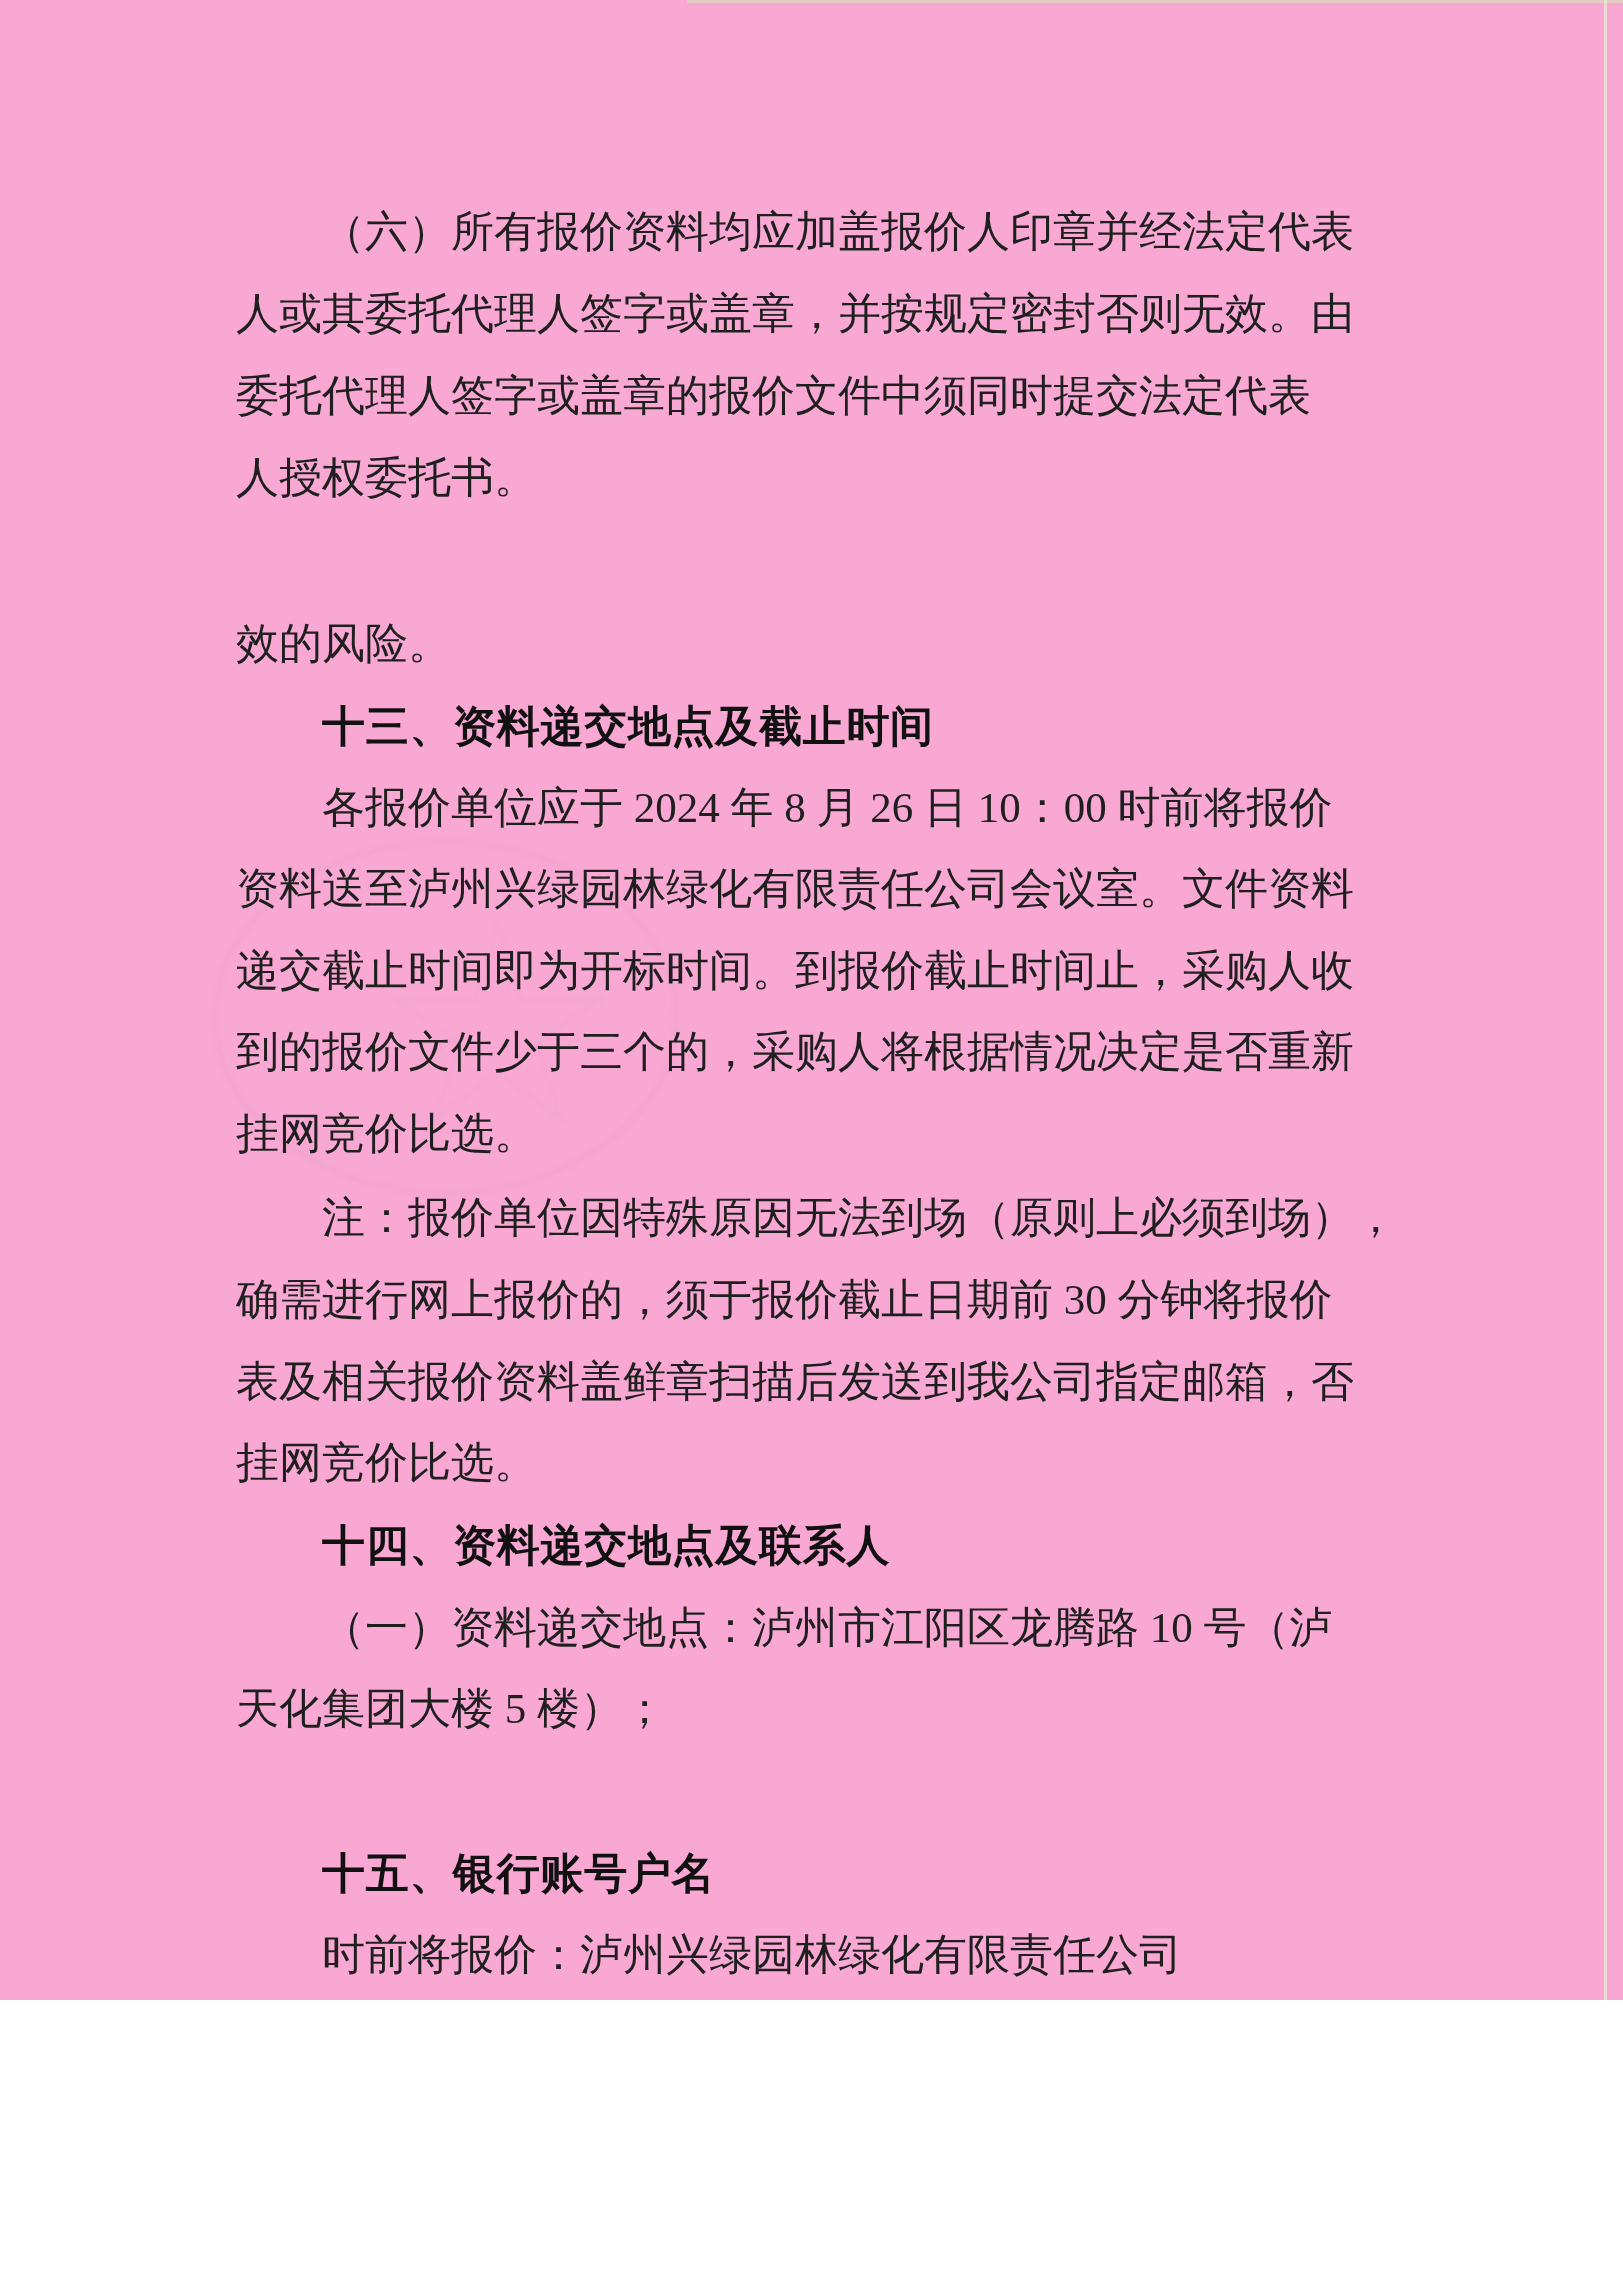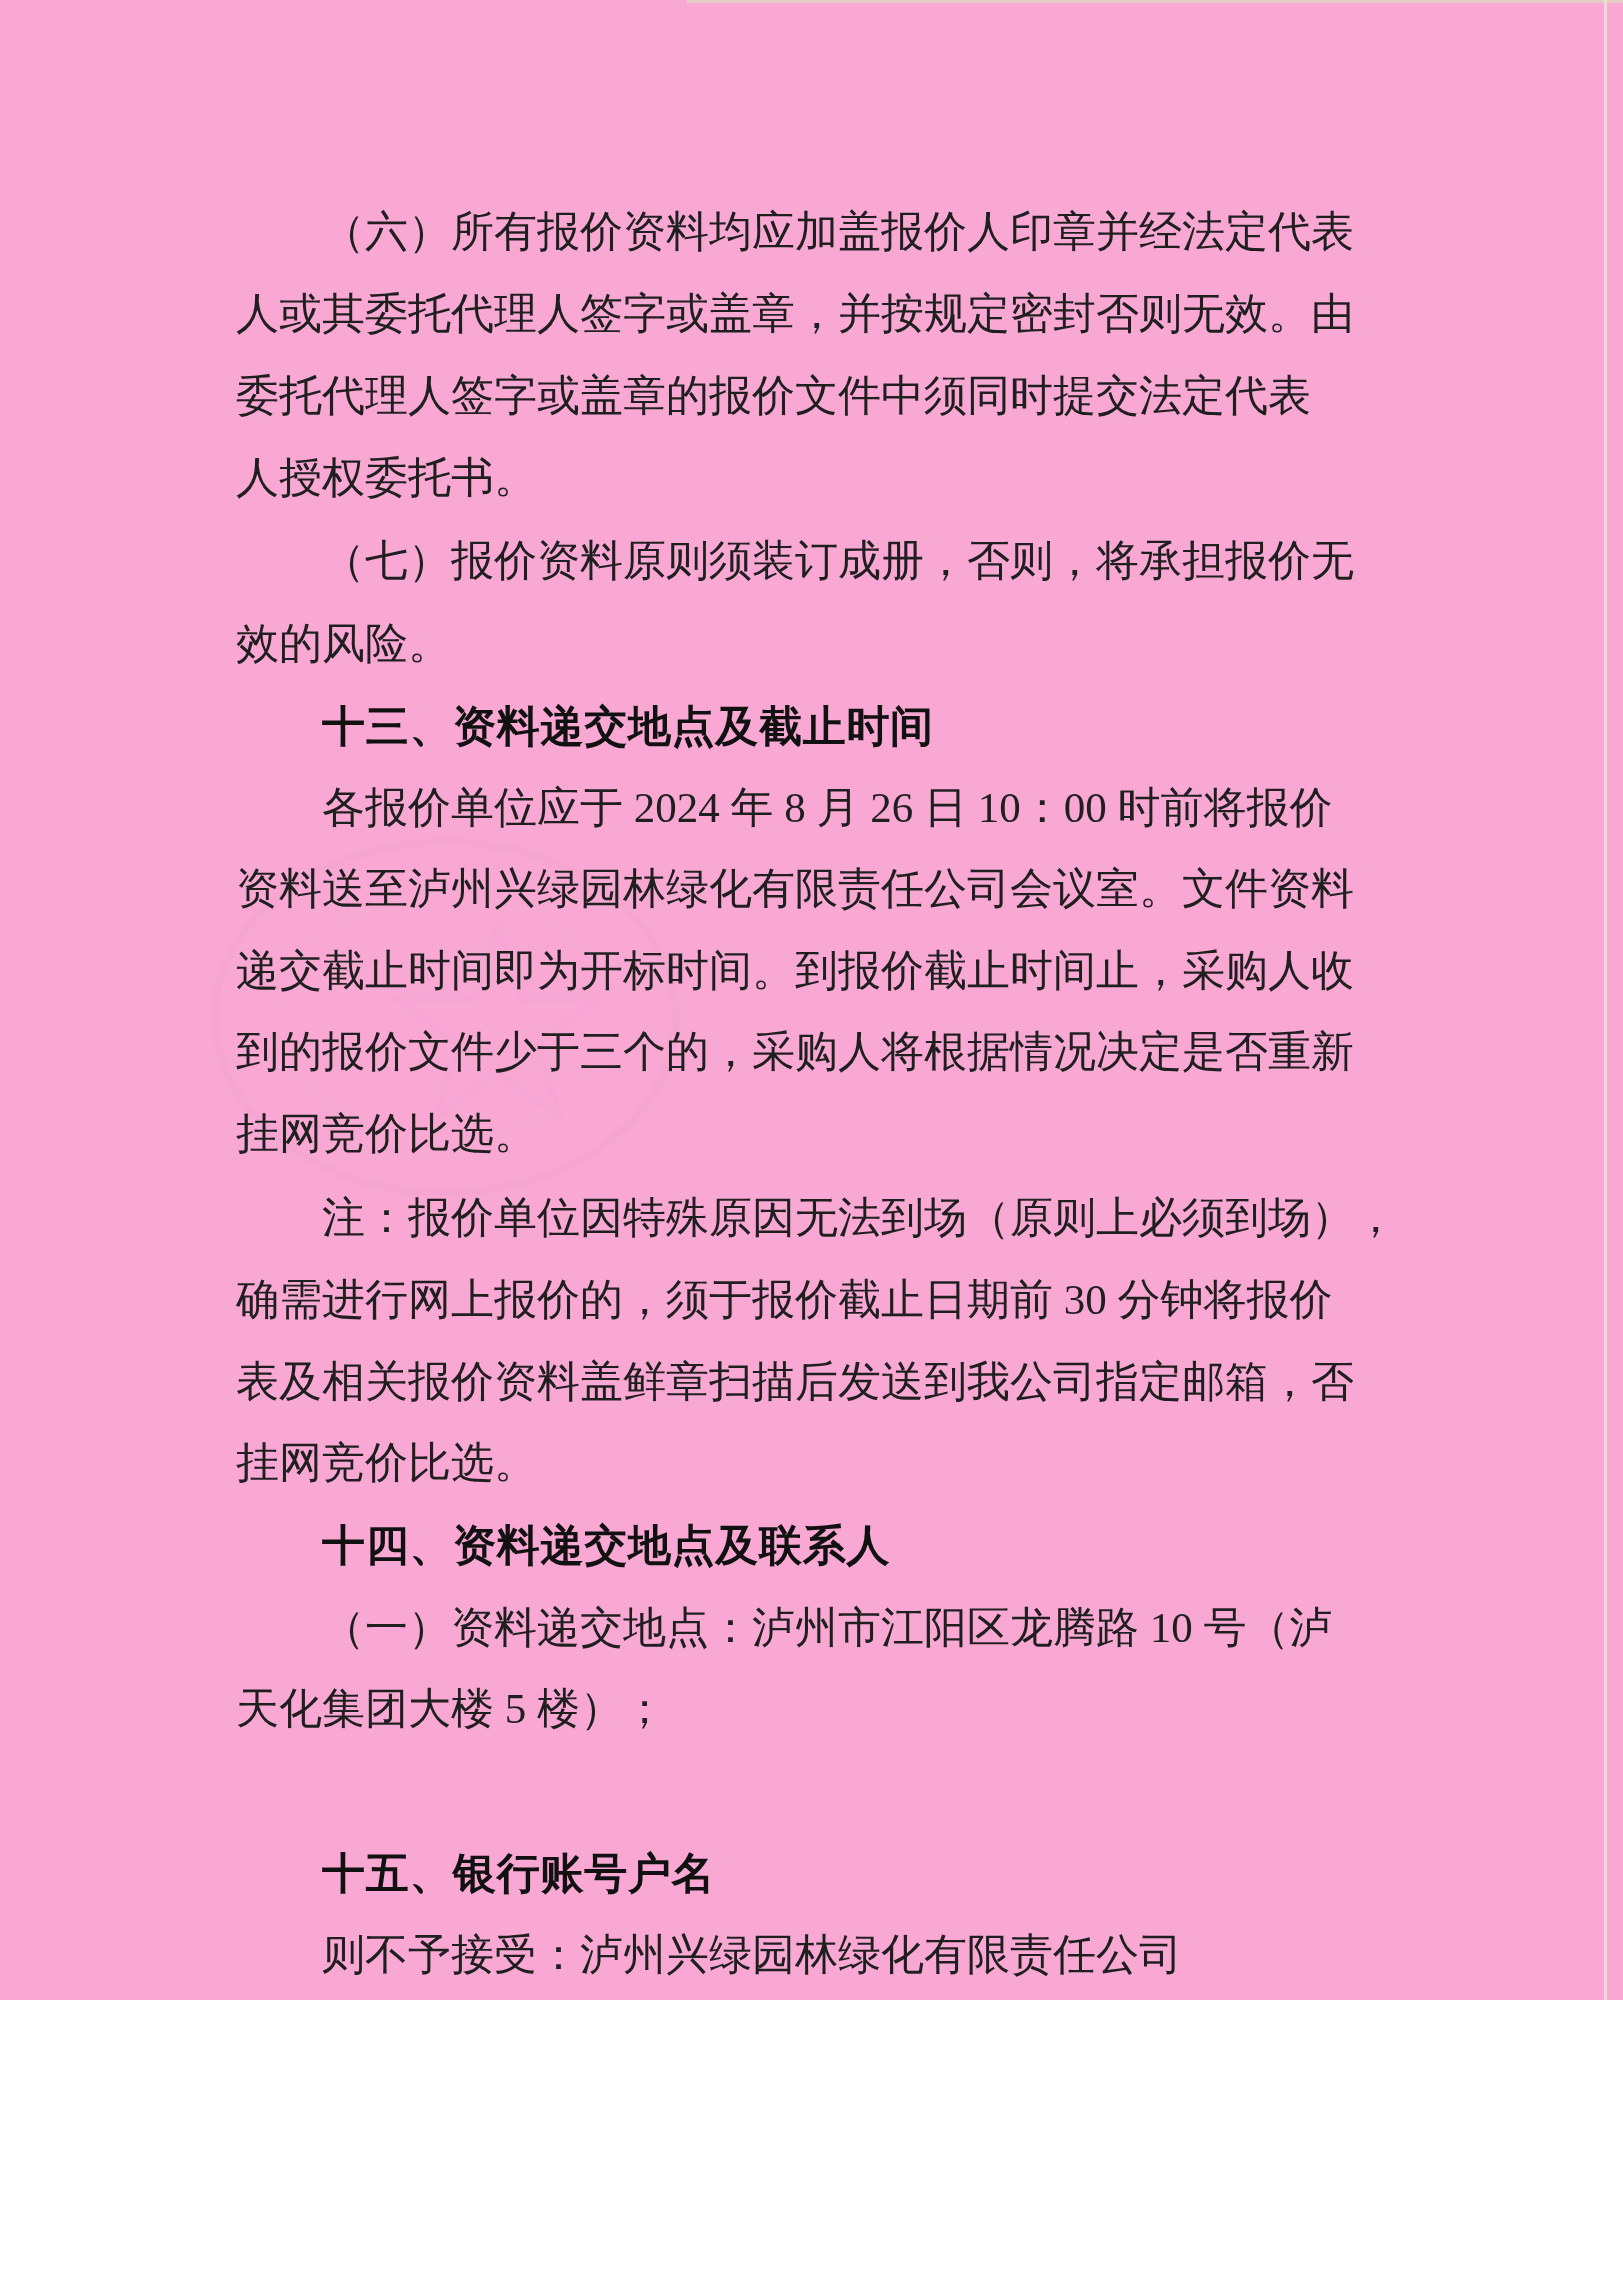--- a/index.html
+++ b/index.html
@@ -56,41 +56,40 @@
     <ellipse cx="390" cy="300" rx="352" ry="268" fill="none" stroke="#e89fc6" stroke-width="10" opacity="0.26"></ellipse>
     <ellipse cx="390" cy="300" rx="250" ry="188" fill="none" stroke="#eeb7d6" stroke-width="6" opacity="0.14"></ellipse>
     <path d="M470 160 L506 272 L624 272 L529 341 L565 453 L470 384 L375 453 L411 341 L316 272 L434 272 Z" fill="none" stroke="#e89fc6" stroke-width="8" opacity="0.20"></path>
   </svg>
 
   <div class="line indent" style="top:206px">（六）所有报价资料均应加盖报价人印章并经法定代表</div>
   <div class="line" style="top:288px">人或其委托代理人签字或盖章，并按规定密封否则无效。由</div>
   <div class="line" style="top:370px">委托代理人签字或盖章的报价文件中须同时提交法定代表</div>
   <div class="line" style="top:452px">人授权委托书。</div>
 
-  <div class="line indent" style="top:535px">（七）报价资料原则须装订成册，否则，将承担报价无</div>
   <div class="line" style="top:618px">效的风险。</div>
 
   <div class="line heading" style="top:700px">十三、资料递交地点及截止时间</div>
   <div class="line indent" style="top:782px">各报价单位应于 2024 年 8 月 26 日 10：00 时前将报价</div>
   <div class="line" style="top:863px">资料送至泸州兴绿园林绿化有限责任公司会议室。文件资料</div>
   <div class="line" style="top:945px">递交截止时间即为开标时间。到报价截止时间止，采购人收</div>
   <div class="line" style="top:1108px">挂网竞价比选。</div>
   <div class="line" style="top:1026px">到的报价文件少于三个的，采购人将根据情况决定是否重新</div>
 
   <div class="line indent" style="top:1192px">注：报价单位因特殊原因无法到场（原则上必须到场），</div>
   <div class="line" style="top:1274px">确需进行网上报价的，须于报价截止日期前 30 分钟将报价</div>
   <div class="line" style="top:1356px">表及相关报价资料盖鲜章扫描后发送到我公司指定邮箱，否</div>
   <div class="line" style="top:1437px">挂网竞价比选。</div>
 
   <div class="line heading" style="top:1519px">十四、资料递交地点及联系人</div>
   <div class="line indent" style="top:1602px">（一）资料递交地点：泸州市江阳区龙腾路 10 号（泸</div>
   <div class="line" style="top:1683px">天化集团大楼 5 楼）；</div>
 
   <div class="line heading" style="top:1847px">十五、银行账号户名</div>
-  <div class="line indent" style="top:1929px">则不予接受：泸州兴绿园林绿化有限责任公司</div>
+  <div class="line indent" style="top:1929px">时前将报价：泸州兴绿园林绿化有限责任公司</div>
   <div class="line indent" style="top:2011px">开户行：工行江阳南路支行</div>
 
   <div class="edge" id="edge-top"></div>
   <div class="edge" id="edge-right"></div>
   <div class="edge" id="edge-bottom"></div>
   <div class="edge" id="edge-bottom-smudge"></div>
 
 </div>
 
 

